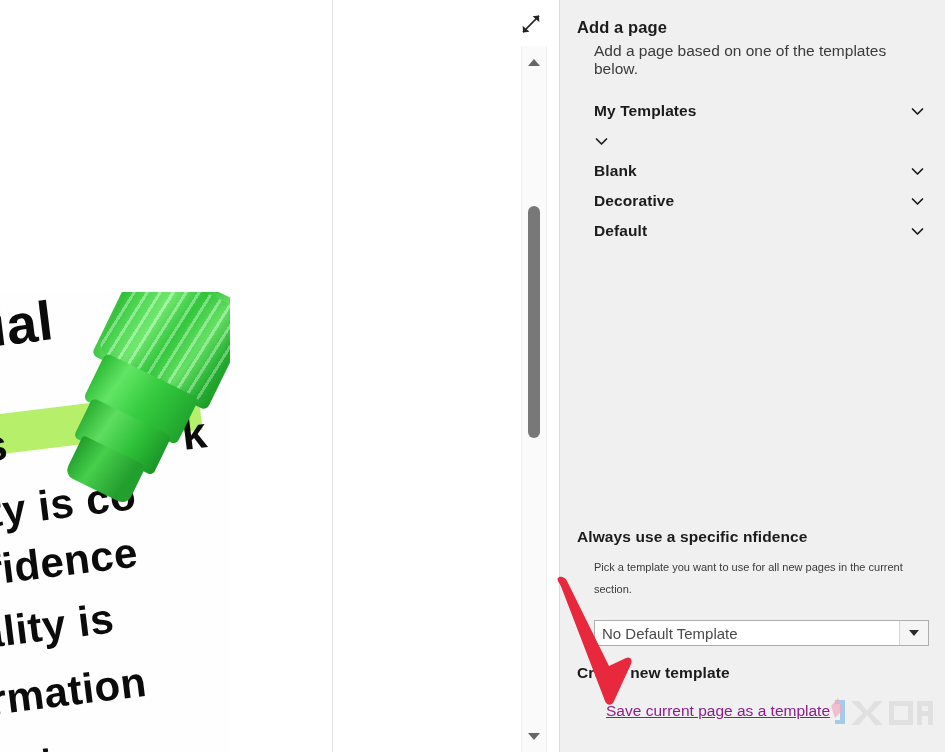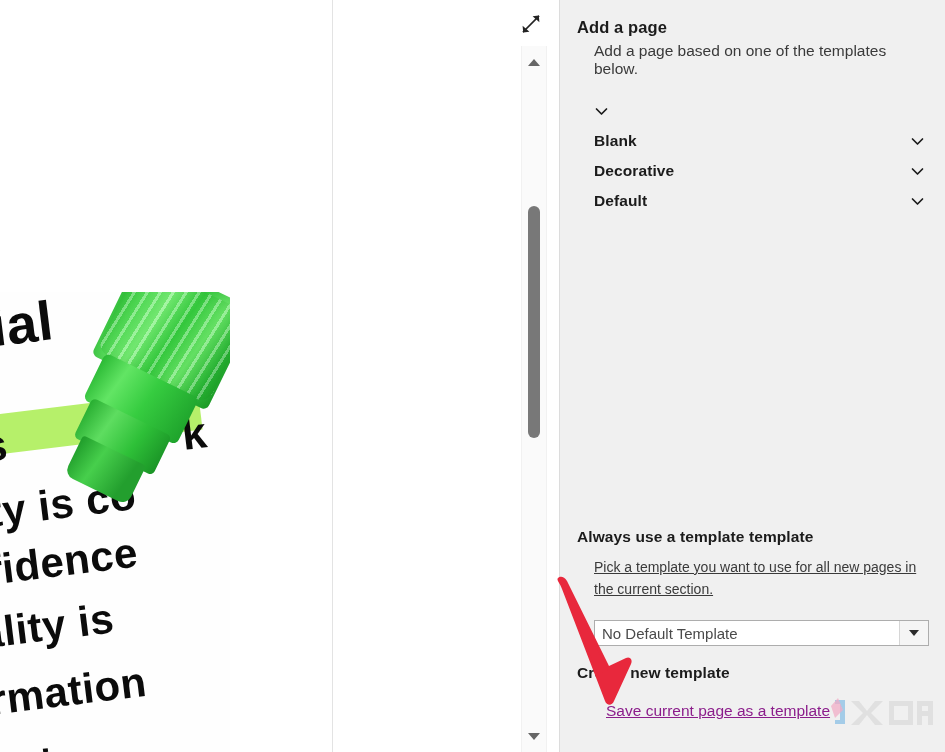--- a/index.html
+++ b/index.html
@@ -229,28 +229,27 @@
     width: 386px;
   }
   .sec-head {
     font-size: 15.5px;
     font-weight: 700;
     color: #1b1b1b;
     padding-left: 17px;
     letter-spacing: .1px;
   }
   .sec-body {
-    font-size: 14px;
+    font-size: 11px;
     line-height: 22px;
     color: #3a3a3a;
     padding-left: 34px;
     padding-right: 10px;
     margin-top: 10px;
     width: 330px;
-    text-decoration: underline;
   }
   #default-combo {
     position: absolute;
     left: 594px; top: 620px;
     width: 335px; height: 26px;
     background: #ffffff;
     border: 1px solid #adadad;
     box-sizing: border-box;
     display: flex;
     align-items: stretch;
@@ -367,20 +366,28 @@
   </div>
 
   <div id="task-pane">
 
     <div id="pane-title">Add a page</div>
 
     <div id="pane-desc">Add a page based on one of the templates below.</div>
 
     <div id="template-list">
 
+      <div class="tpl-row">
+        <span class="tpl-label">My Templates</span>
+        <span class="chev">
+          <svg width="13" height="9" viewBox="0 0 13 9" aria-hidden="true">
+            <polyline points="1.5,2 6.5,7 11.5,2" fill="none" stroke="#1b1b1b" stroke-width="1.7" stroke-linecap="round" stroke-linejoin="round"></polyline>
+          </svg>
+        </span>
+      </div>
 
       <div class="tpl-row">
         <span class="chev">
           <svg width="13" height="9" viewBox="0 0 13 9" aria-hidden="true">
             <polyline points="1.5,2 6.5,7 11.5,2" fill="none" stroke="#1b1b1b" stroke-width="1.7" stroke-linecap="round" stroke-linejoin="round"></polyline>
           </svg>
         </span>
       </div>
 
       <div class="tpl-row">
@@ -407,21 +414,21 @@
         <span class="chev">
           <svg width="13" height="9" viewBox="0 0 13 9" aria-hidden="true">
             <polyline points="1.5,2 6.5,7 11.5,2" fill="none" stroke="#1b1b1b" stroke-width="1.7" stroke-linecap="round" stroke-linejoin="round"></polyline>
           </svg>
         </span>
       </div>
 
     </div>
 
     <div id="section-always">
-      <div class="sec-head">Always use a template template</div>
+      <div class="sec-head">Always use a specific nfidence</div>
       <div class="sec-body">Pick a template you want to use for all new pages in the current section.</div>
     </div>
 
     <div id="section-create">
       <div class="sec-head">Create new template</div>
     </div>
 
   </div>
 
   <div id="default-combo">

